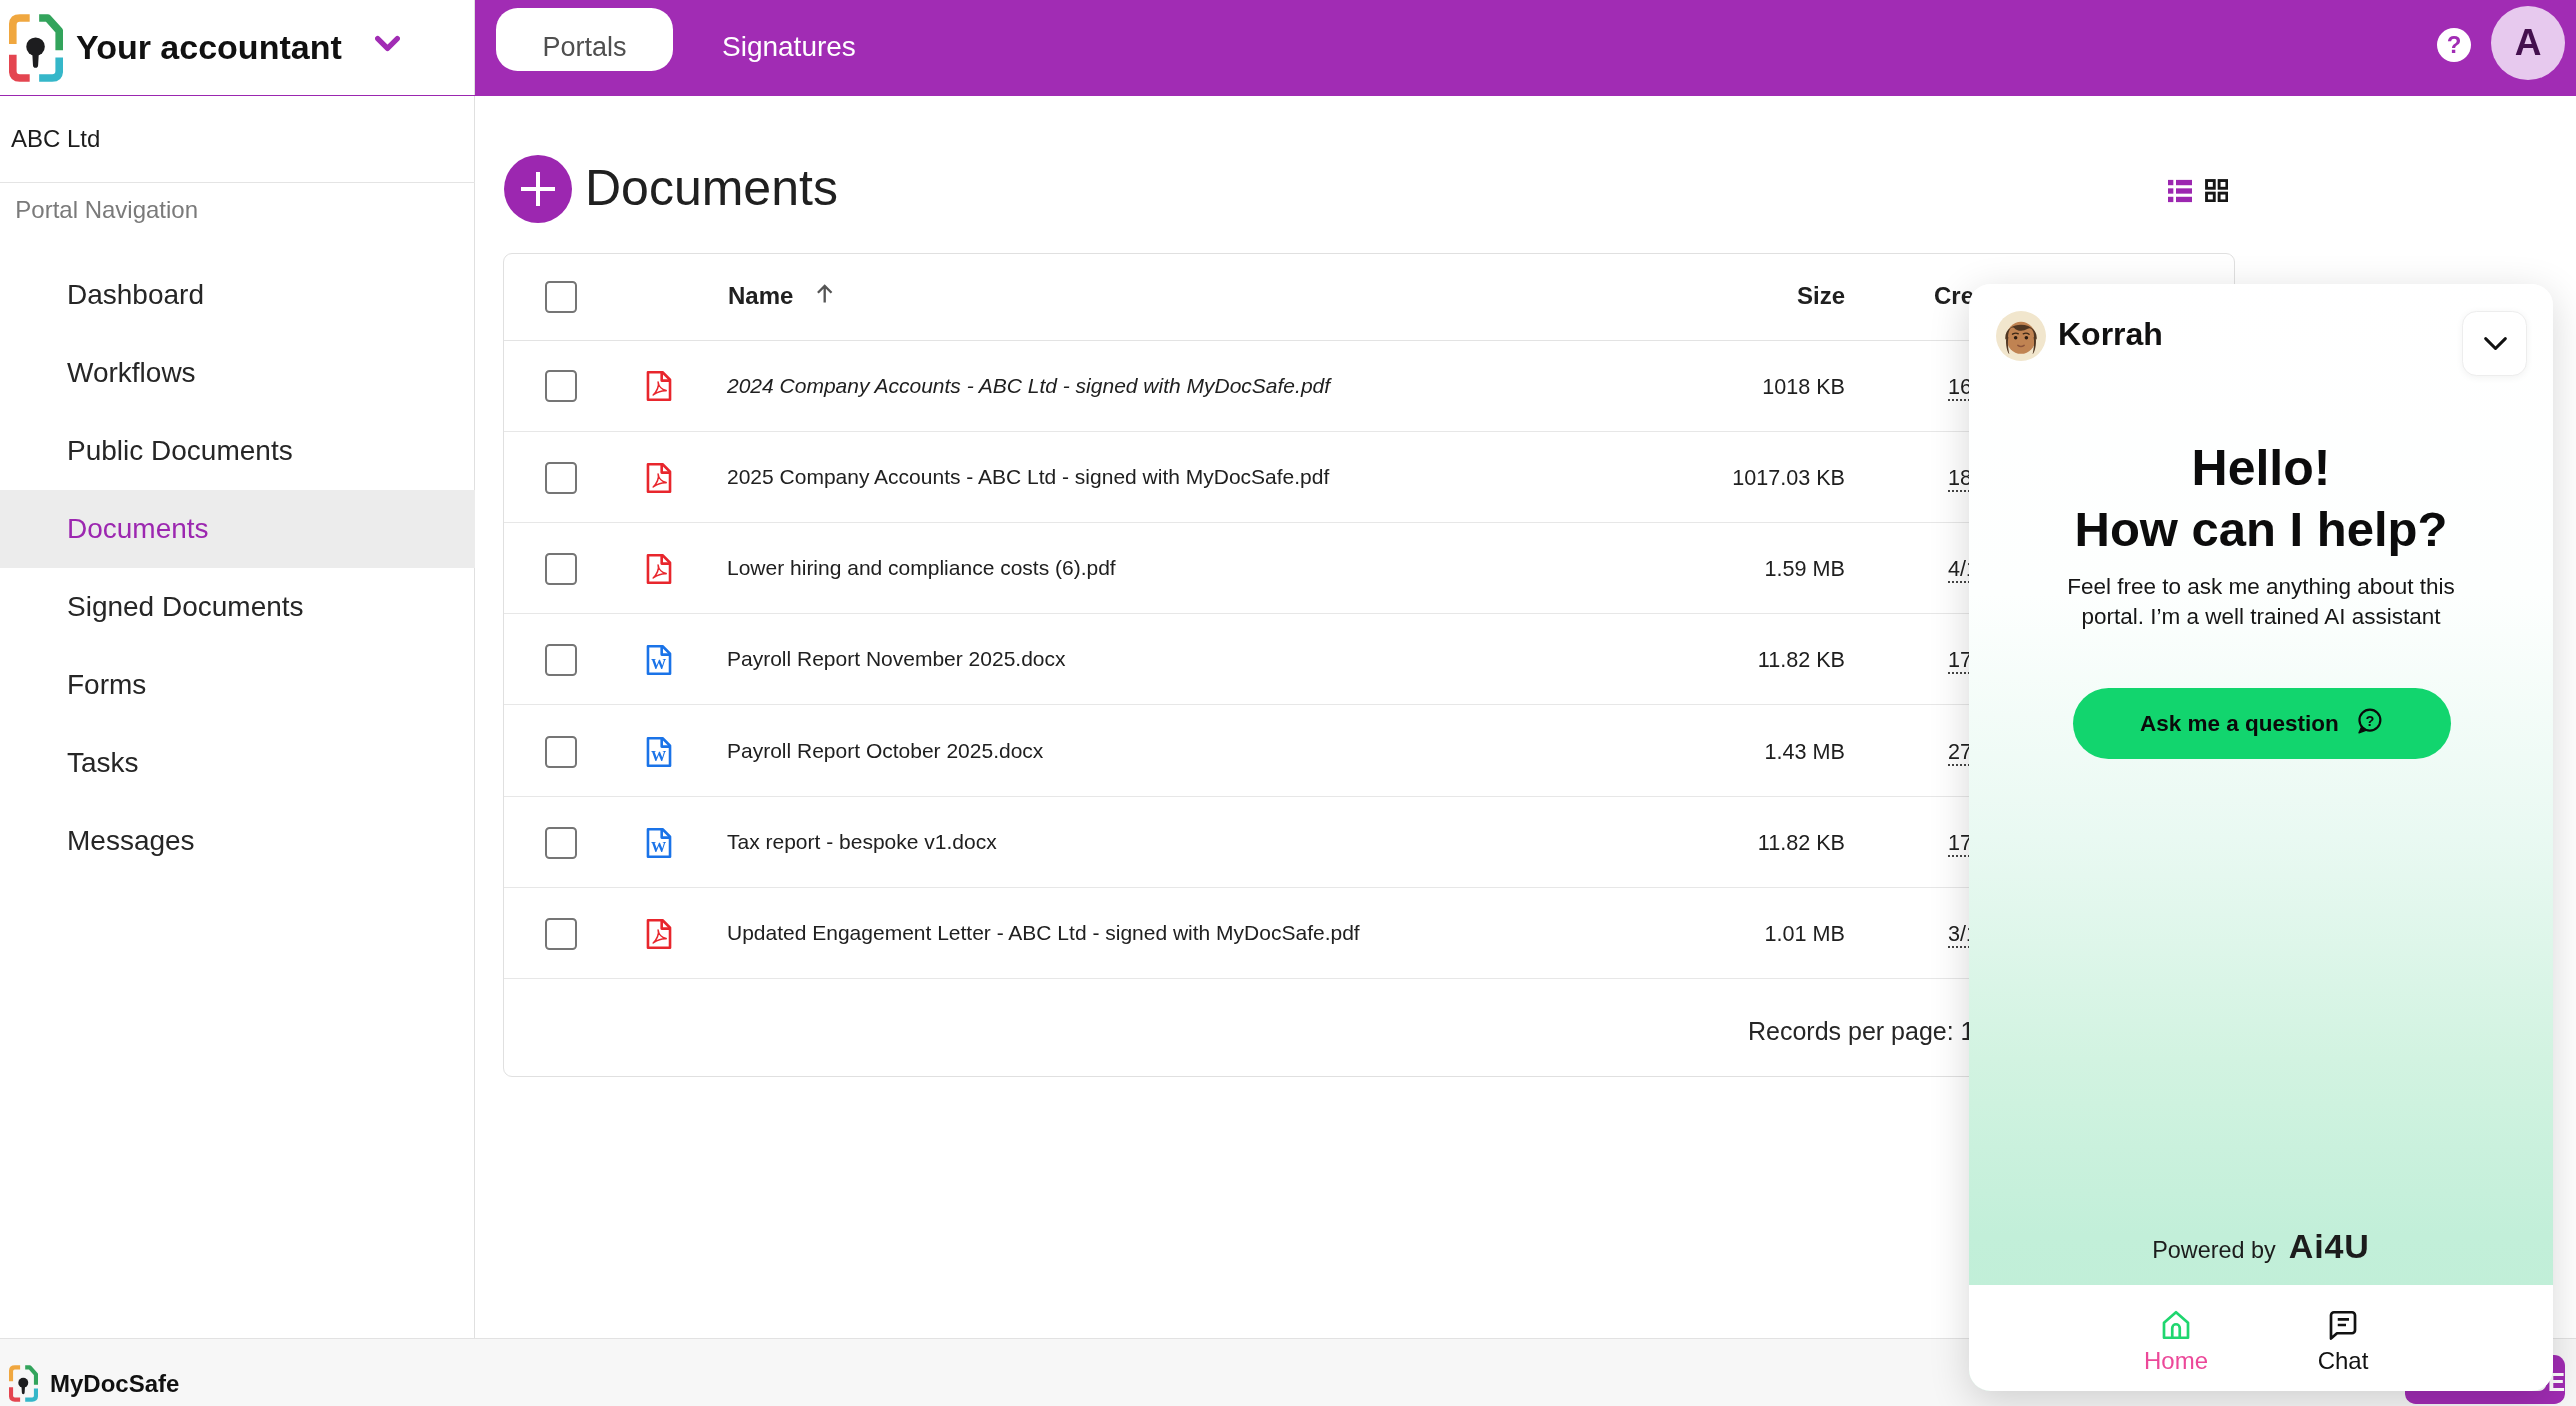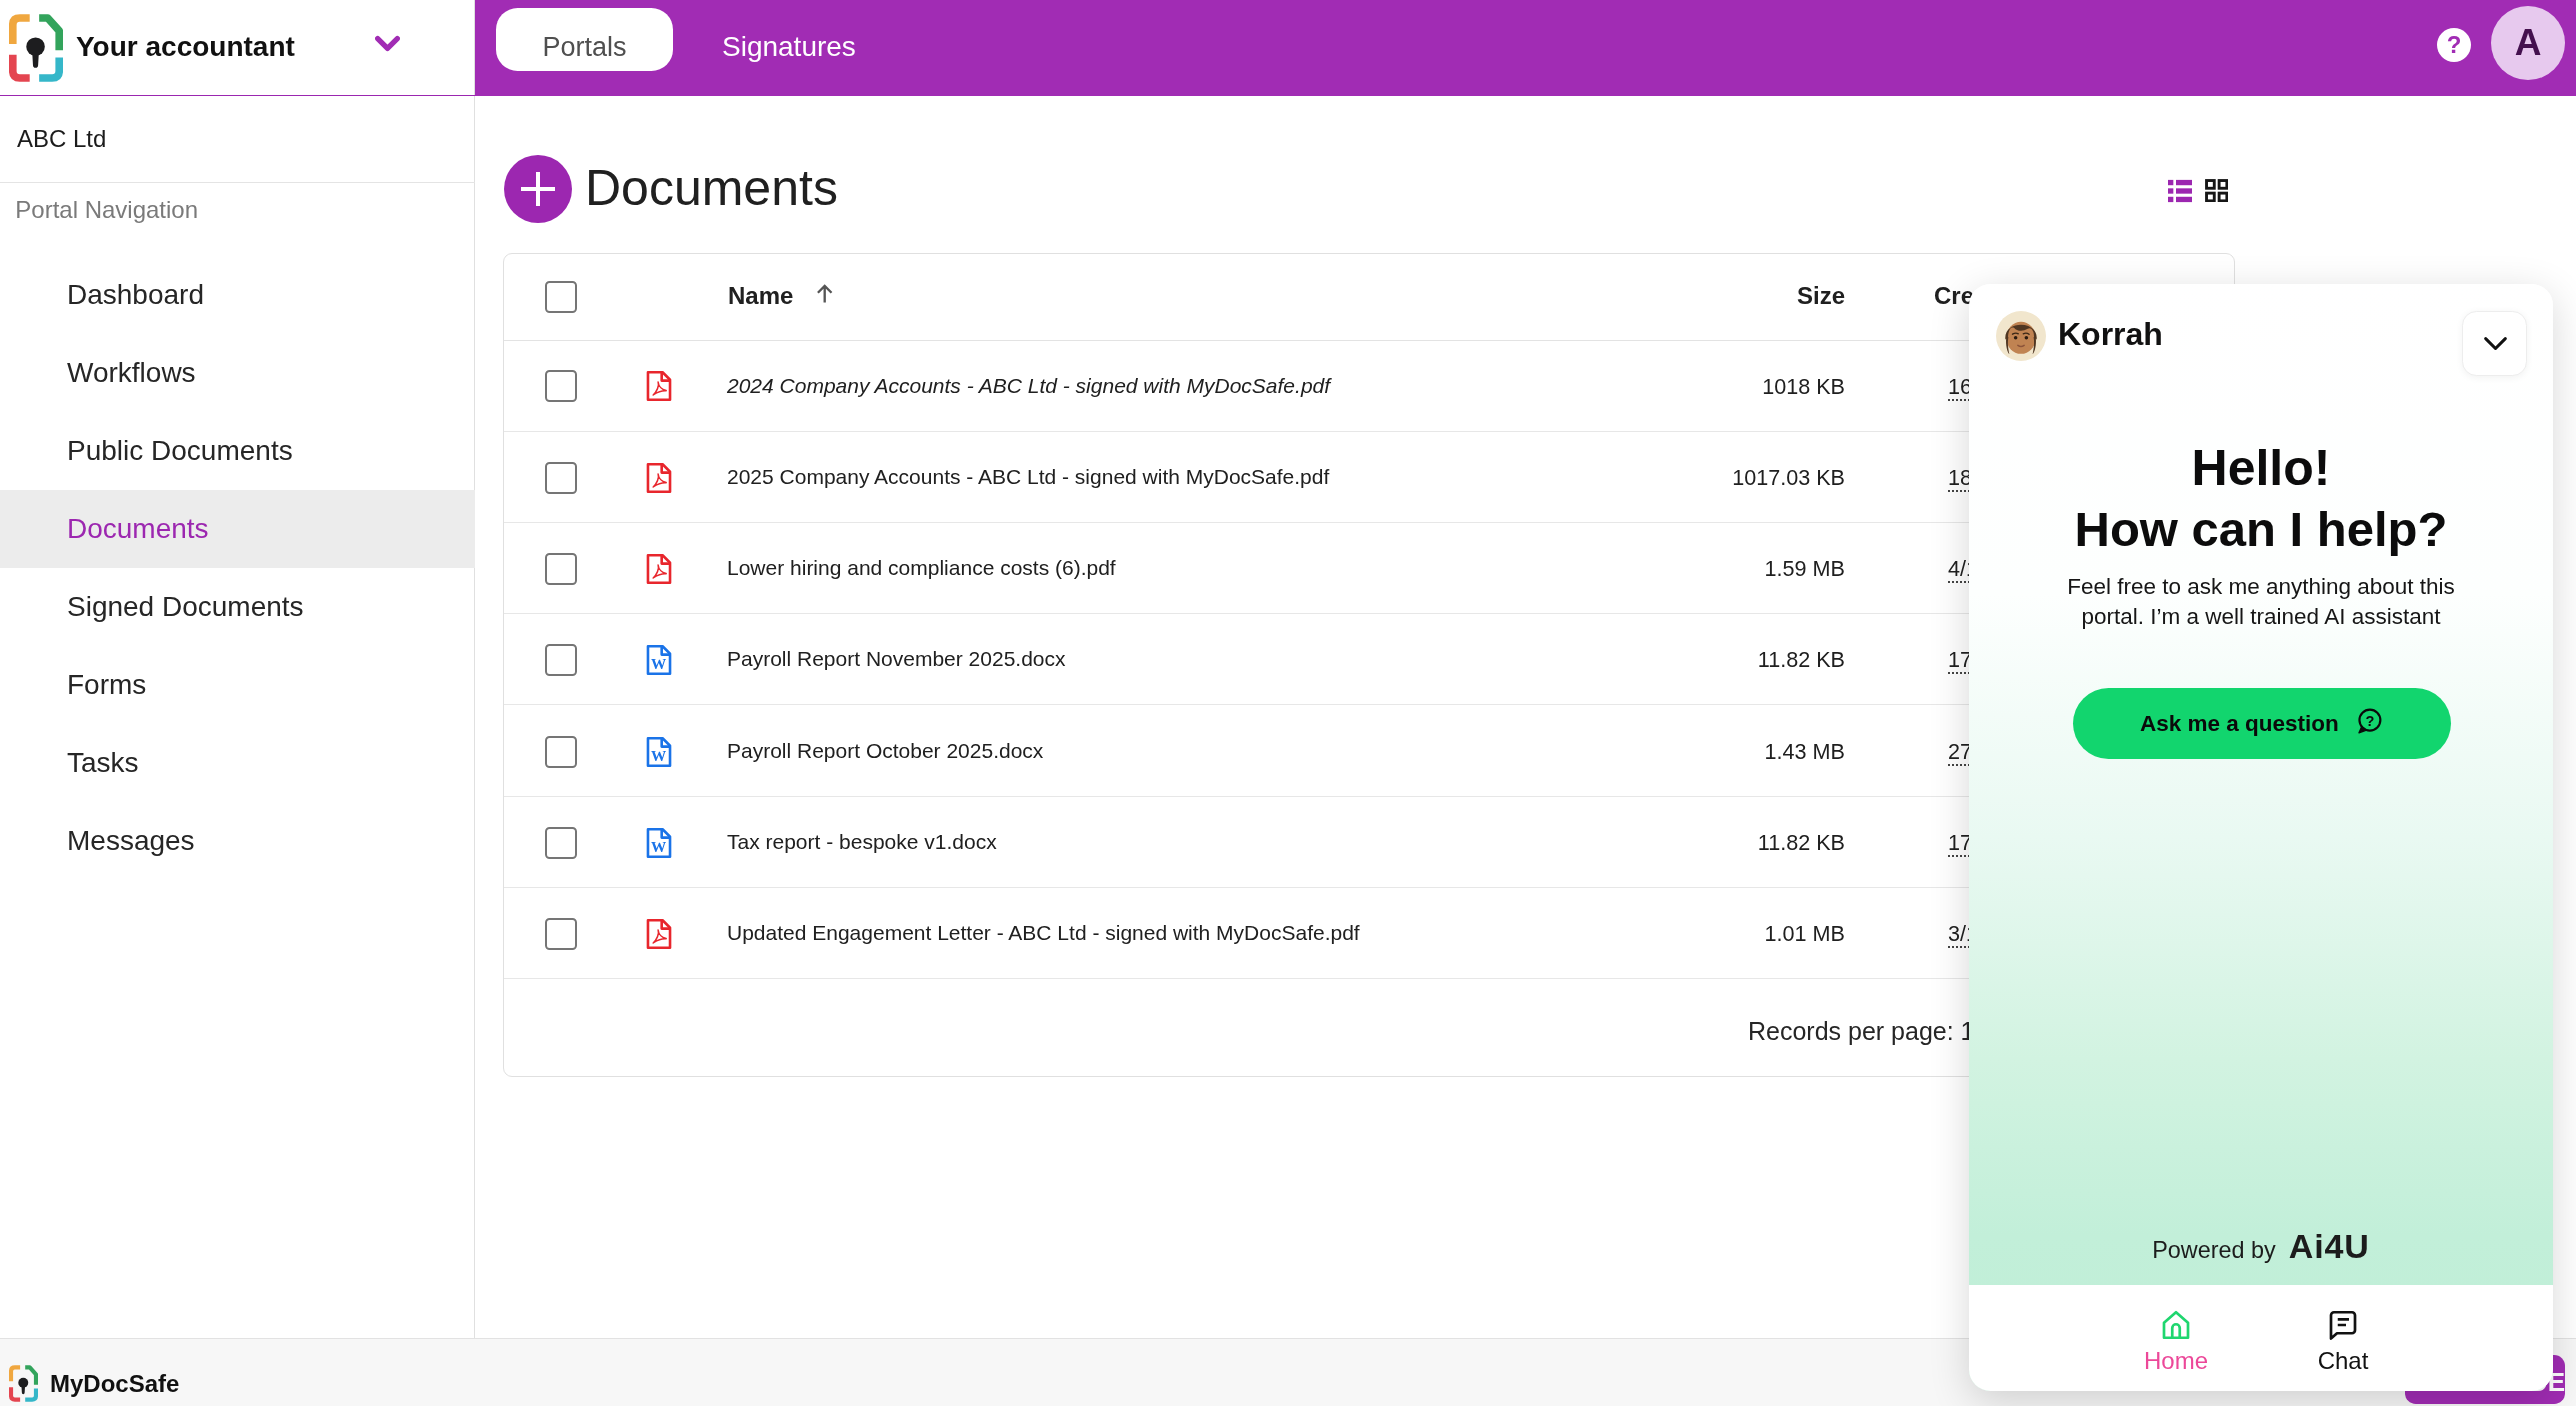--- a/index.html
+++ b/index.html
@@ -9,22 +9,22 @@
   
   .topbar { position:absolute; left:475px; top:0; width:2101px; height:96px; background:#a12cb4; }
   .pill { position:absolute; left:496px; top:8px; width:177px; height:63px; background:#fff; border-radius:21.6px; color:#4f4f4f; font-size:27px; text-align:center; line-height:79px; }
   .sigtab { position:absolute; left:722px; top:0; height:94px; line-height:94px; color:#fff; font-size:28px; }
   .helpbtn { position:absolute; left:2437px; top:28px; width:34px; height:34px; border-radius:50%; background:#fff; color:#a12cb4; font-size:24px; font-weight:bold; text-align:center; line-height:34px; }
   .avatar { position:absolute; left:2491px; top:6.3px; width:74px; height:74px; border-radius:50%; background:#e7c9ee; color:#44104e; font-size:37px; font-weight:bold; text-align:center; line-height:74px; }
 
   
   .sidebar { position:absolute; left:0; top:0; width:475px; height:1338px; background:#fff; border-right:0.9px solid #e0e0e0; }
   .sidehead { position:absolute; left:0; top:0; width:475px; height:96px; border-bottom:1.8px solid #9b27b0; }
-  .brandname { position:absolute; left:76px; top:0; height:94px; line-height:94px; font-size:28px; font-weight:bold; color:#111; }
-  .abc { position:absolute; left:17px; top:125px; font-size:24px; color:#1c1c1c; }
+  .brandname { position:absolute; left:76px; top:0; height:94px; line-height:94px; font-size:34px; font-weight:bold; color:#111; }
+  .abc { position:absolute; left:11px; top:125px; font-size:24px; color:#1c1c1c; }
   .sidediv { position:absolute; left:0; top:182px; width:475px; border-top:0.9px solid #e4e4e4; }
   .pnav { position:absolute; left:15.3px; top:196px; font-size:24px; color:#7a7a7a; }
   .menu { position:absolute; left:0; top:256px; width:475px; }
   .menu div { height:78px; line-height:78px; padding-left:67px; font-size:28px; color:#262626; }
   .menu div.active { background:#ececec; color:#9c27b0; }
 
   
   .plusbtn { position:absolute; left:504px; top:155px; width:68px; height:68px; border-radius:50%; background:#9c27b0; }
   .plusbtn:before { content:""; position:absolute; left:50%; top:50%; width:34px; height:3.6px; margin:-1.8px 0 0 -17px; background:#fff; }
   .plusbtn:after { content:""; position:absolute; left:50%; top:50%; width:3.6px; height:34px; margin:-17px 0 0 -1.8px; background:#fff; }

